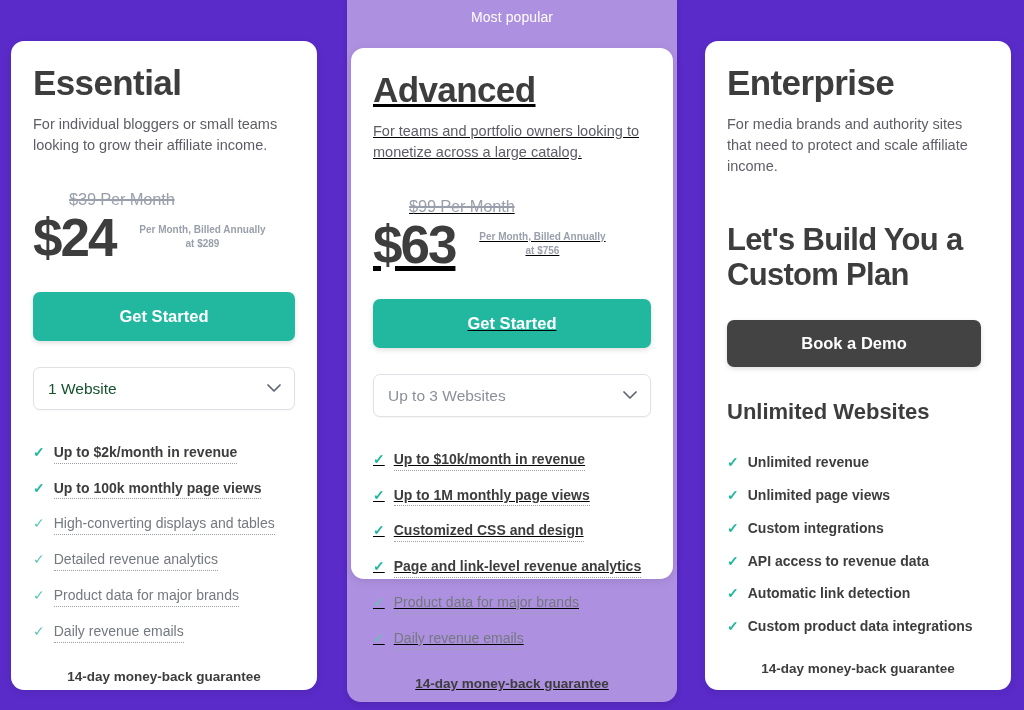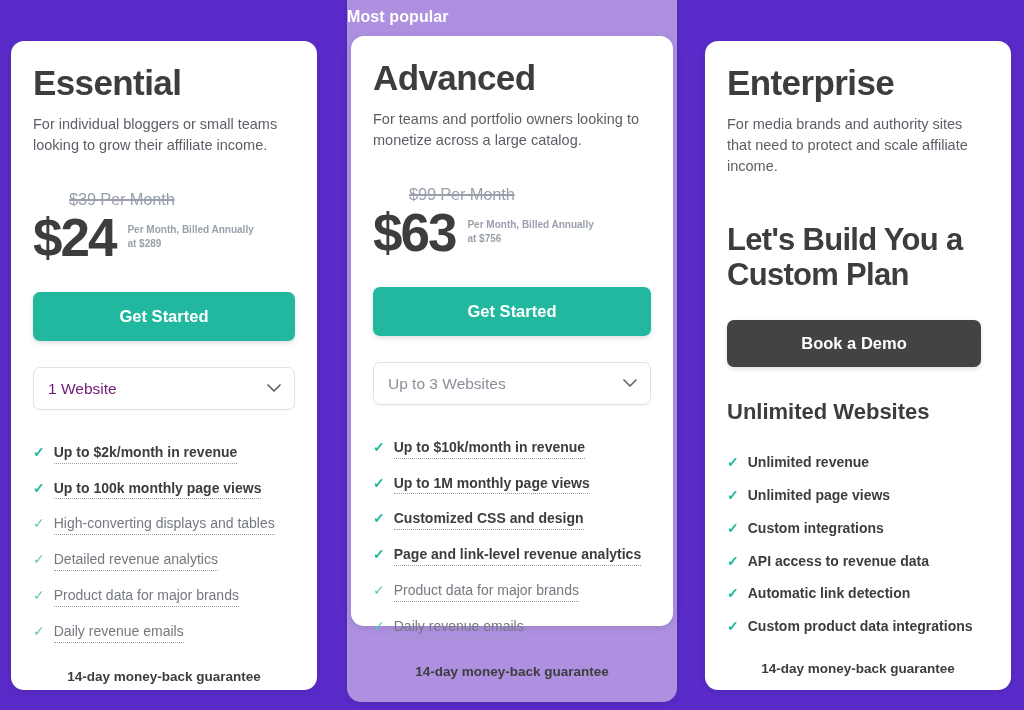--- a/index.html
+++ b/index.html
@@ -44,38 +44,38 @@
     border-radius: 0 0 14px 14px;
     box-shadow: 0 2px 6px rgba(0,0,0,0.12);
   }
   .popular-banner {
     position: absolute;
     left: 0;
     top: 0;
     width: 330px;
     height: 34px;
     line-height: 34px;
-    text-align: left;
+    text-align: center;
     color: #ffffff;
-    font-size: 16px;
-    font-weight: bold;
+    font-size: 14px;
+    font-weight: normal;
     letter-spacing: 0.1px;
   }
 
   
   .card {
     position: absolute;
     background: #ffffff;
     border-radius: 13px;
     box-sizing: border-box;
     padding: 24px 22px 16px 22px;
     box-shadow: 0 2px 8px rgba(0,0,0,0.10);
   }
   .col-1 .card { left: 11px; top: 41px; width: 306px; height: 649px; }
-  .col-2 .card { left: 10px; top: 36px; width: 322px; height: 590px; }
+  .col-2 .card { left: 10px; top: 48px; width: 322px; height: 531px; text-decoration: underline; }
   .col-3 .card { left: 22px; top: 41px; width: 306px; height: 649px; }
 
   .plan-name {
     font-size: 35px;
     font-weight: bold;
     color: #3d3d3d;
     letter-spacing: -0.6px;
     line-height: 1.05;
     margin: 0 0 12px 0;
   }
@@ -93,21 +93,22 @@
     color: #9aa0ab;
     text-decoration: line-through;
     text-decoration-thickness: 1.5px;
     margin-bottom: 2px;
     letter-spacing: -0.2px;
     margin-left: 36px;
   }
   .price-row {
     display: flex;
     align-items: center;
-    gap: 12px;
+    gap: 22px;
+    text-align: center;
   }
   .big-price {
     font-size: 53px;
     font-weight: bold;
     color: #3d3d3d;
     line-height: 1;
     letter-spacing: -2px;
   }
   .price-note {
     font-size: 10px;
@@ -163,21 +164,21 @@
     width: 100%;
     box-sizing: border-box;
     appearance: none;
     -webkit-appearance: none;
     background: #ffffff;
     border: 1px solid #dfe1e6;
     border-radius: 7px;
     padding: 12px 34px 12px 14px;
     font-size: 15.5px;
     font-family: "Liberation Sans", sans-serif;
-    color: #701a75;
+    color: #14532d;
     cursor: pointer;
     box-shadow: 0 1px 2px rgba(0,0,0,0.04);
   }
   .col-2 .plan-select { color: #8b8f99; }
   .chev {
     position: absolute;
     right: 14px;
     top: 50%;
     transform: translateY(-50%);
     pointer-events: none;

